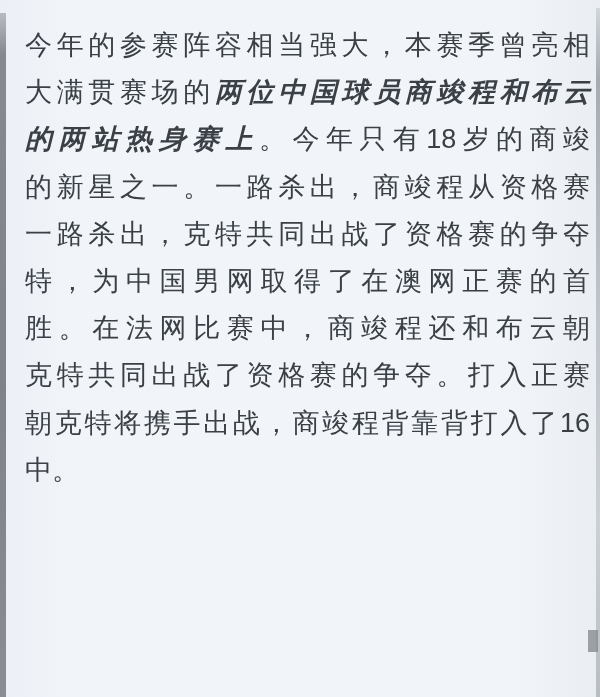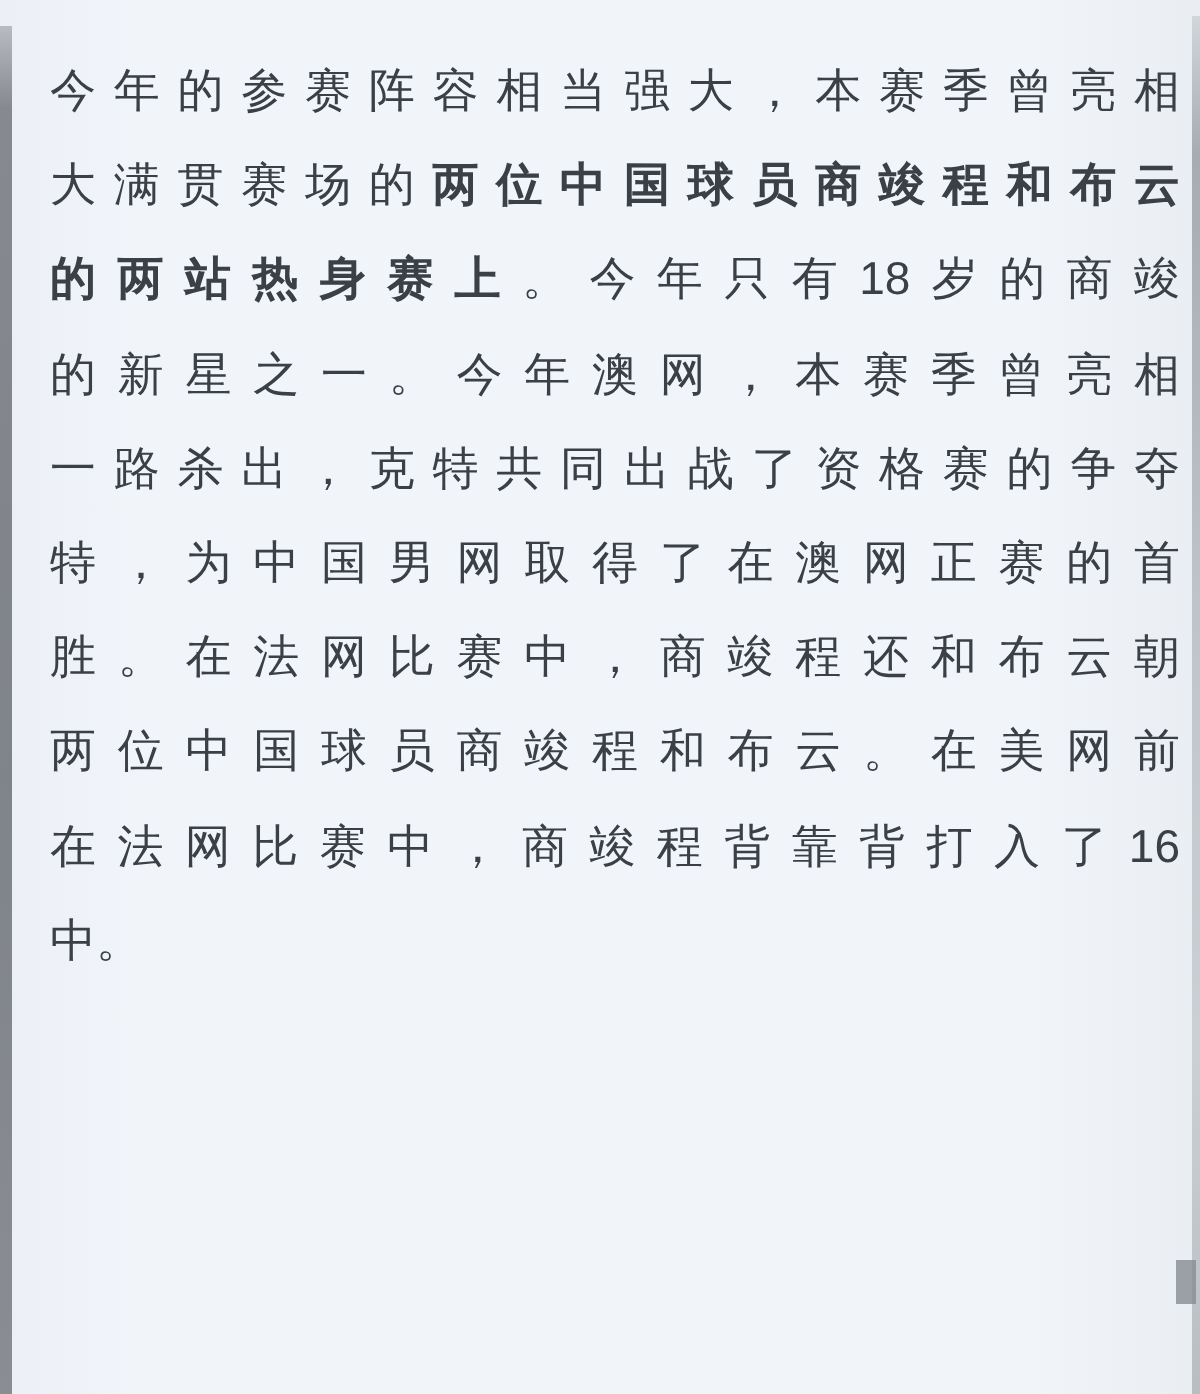--- a/index.html
+++ b/index.html
@@ -44,51 +44,52 @@
     height: 22px;
     background: #878c92;
     opacity: 0.8;
   }
   .text-block {
     position: absolute;
     left: 25px;
     top: 22px;
     width: 565px;
     color: var(--text, #3a4046);
-    font-size: 23px;
+    font-size: 27px;
     line-height: 47.2px;
     letter-spacing: 0;
   }
   .line {
     text-align: justify;
     text-align-last: justify;
     -moz-text-align-last: justify;
     text-justify: inter-character;
     height: 47.2px;
     overflow: visible;
   }
   .line.last {
     text-align-last: left;
   }
   .seg-bold {
     font-weight: 700;
+    font-style: italic;
   }
 </style>
 </head>
 <body style="--bg: #eff3f9; --text: #3a4046; --edge-left: #86898e; --edge-right: #b9bec4;">
 
 <div class="page">
   <div class="edge-left"></div>
   <div class="edge-right"></div>
   <div class="edge-right-patch"></div>
   <div class="text-block" id="text-block">
       <div class="line"><span class="seg">今年的参赛阵容相当强大，本赛季曾亮相</span></div>
       <div class="line"><span class="seg">大满贯赛场的</span><span class="seg-bold">两位中国球员商竣程和布云</span></div>
       <div class="line"><span class="seg-bold">的两站热身赛上</span><span class="seg">。今年只有18岁的商竣</span></div>
-      <div class="line"><span class="seg">的新星之一。今年澳网，本赛季曾亮相</span></div>
+      <div class="line"><span class="seg">的新星之一。一路杀出，商竣程从资格赛</span></div>
       <div class="line"><span class="seg">一路杀出，克特共同出战了资格赛的争夺</span></div>
       <div class="line"><span class="seg">特，为中国男网取得了在澳网正赛的首</span></div>
       <div class="line"><span class="seg">胜。在法网比赛中，商竣程还和布云朝</span></div>
-      <div class="line"><span class="seg">两位中国球员商竣程和布云。在美网前</span></div>
-      <div class="line"><span class="seg">在法网比赛中，商竣程背靠背打入了16</span></div>
+      <div class="line"><span class="seg">克特共同出战了资格赛的争夺。打入正赛</span></div>
+      <div class="line"><span class="seg">朝克特将携手出战，商竣程背靠背打入了16</span></div>
       <div class="line last"><span class="seg">中。</span></div>
     </div>
 </div>
 
 </body></html>

